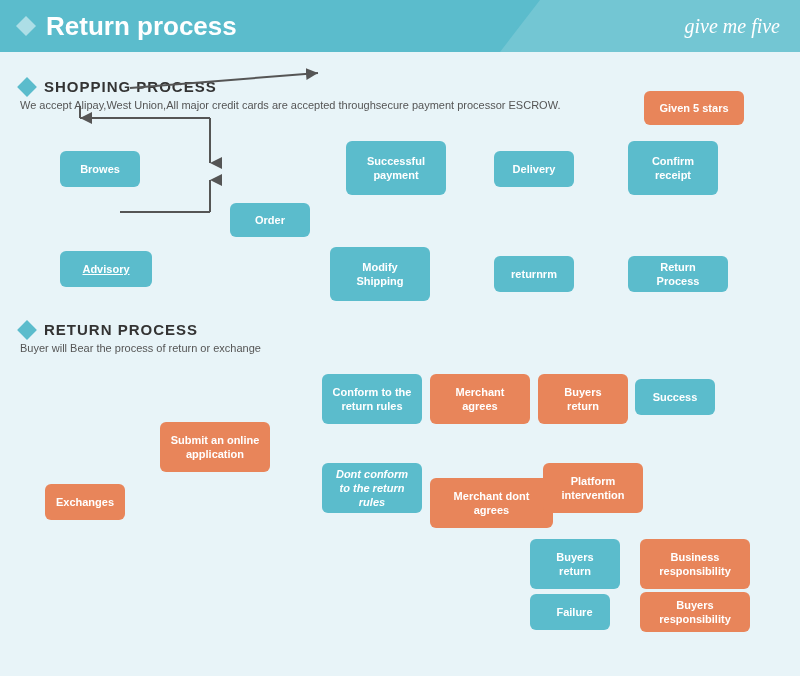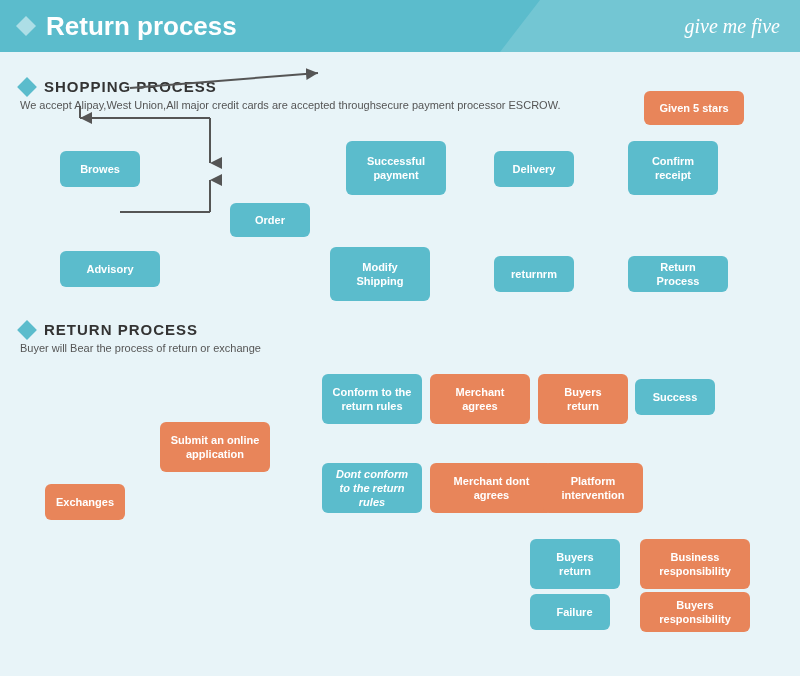--- a/index.html
+++ b/index.html
@@ -148,21 +148,21 @@
     </div>
 
     <div class="flow-box box-orange" style="width: 100px; height: 34px; top: -30px; left: 590px; margin-left: 24px;">
       <span>Given 5 stars</span>
     </div>
 
     <div class="flow-box box-teal" style="left:200px;top:82px;width:80px;height:34px;">
       <span>Order</span>
     </div>
 
-    <div class="flow-box box-teal" style="left:30px;top:130px;width:100px;height:36px;">
+    <div class="flow-box box-teal" style="left:30px;top:130px;width:92px;height:36px;text-decoration:underline;">
       <span>Advisory</span>
     </div>
 
     <div class="flow-box box-teal" style="left:300px;top:126px;width:100px;height:54px;">
       <span>Modify Shipping</span>
     </div>
 
     <div class="flow-box box-teal" style="left:464px;top:135px;width:80px;height:36px;">
       <span>returnrm</span>
     </div>
@@ -195,21 +195,21 @@
     </div>
 
     <div class="flow-box box-teal" style="left:292px;top:99px;width:100px;height:50px;font-style:italic;">
       <span>Dont conform to the return rules</span>
     </div>
 
     <div class="flow-box box-orange" style="left:400px;top:10px;width:100px;height:50px;">
       <span>Merchant agrees</span>
     </div>
 
-    <div class="flow-box box-orange" style="left:400px;top:99px;width:123px;height:50px;">
+    <div class="flow-box box-orange" style="left:400px;top:114px;width:123px;height:50px;">
       <span>Merchant dont agrees</span>
     </div>
 
     <div class="flow-box box-orange" style="left:508px;top:10px;width:90px;height:50px;">
       <span>Buyers return</span>
     </div>
 
     <div class="flow-box box-orange" style="left:513px;top:99px;width:100px;height:50px;">
       <span>Platform intervention</span>
     </div>

